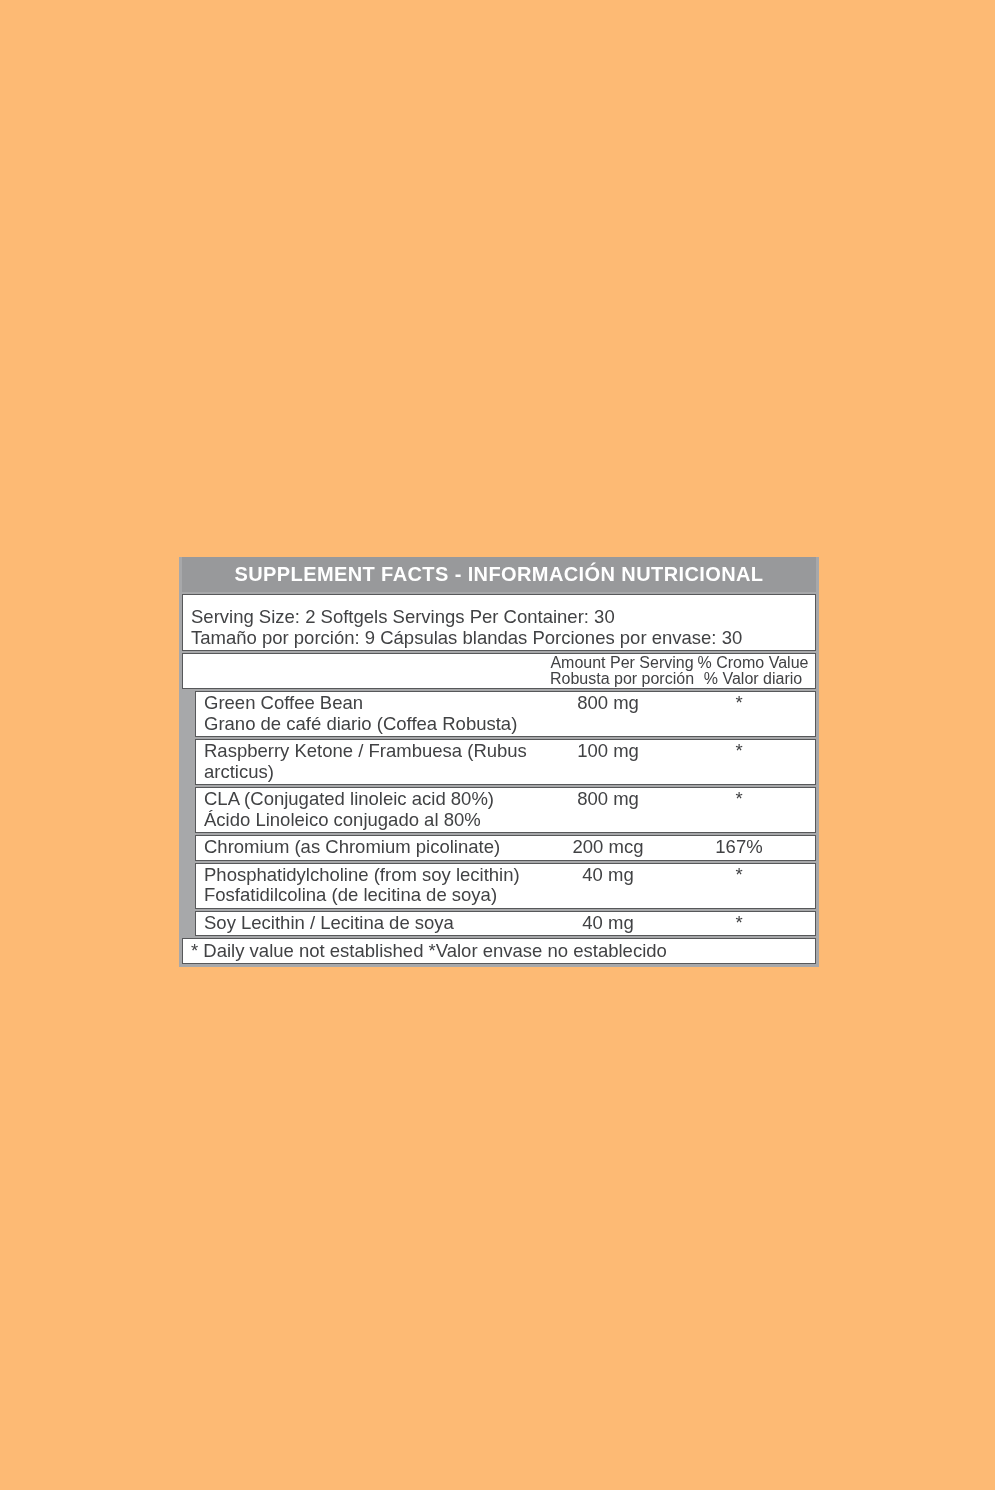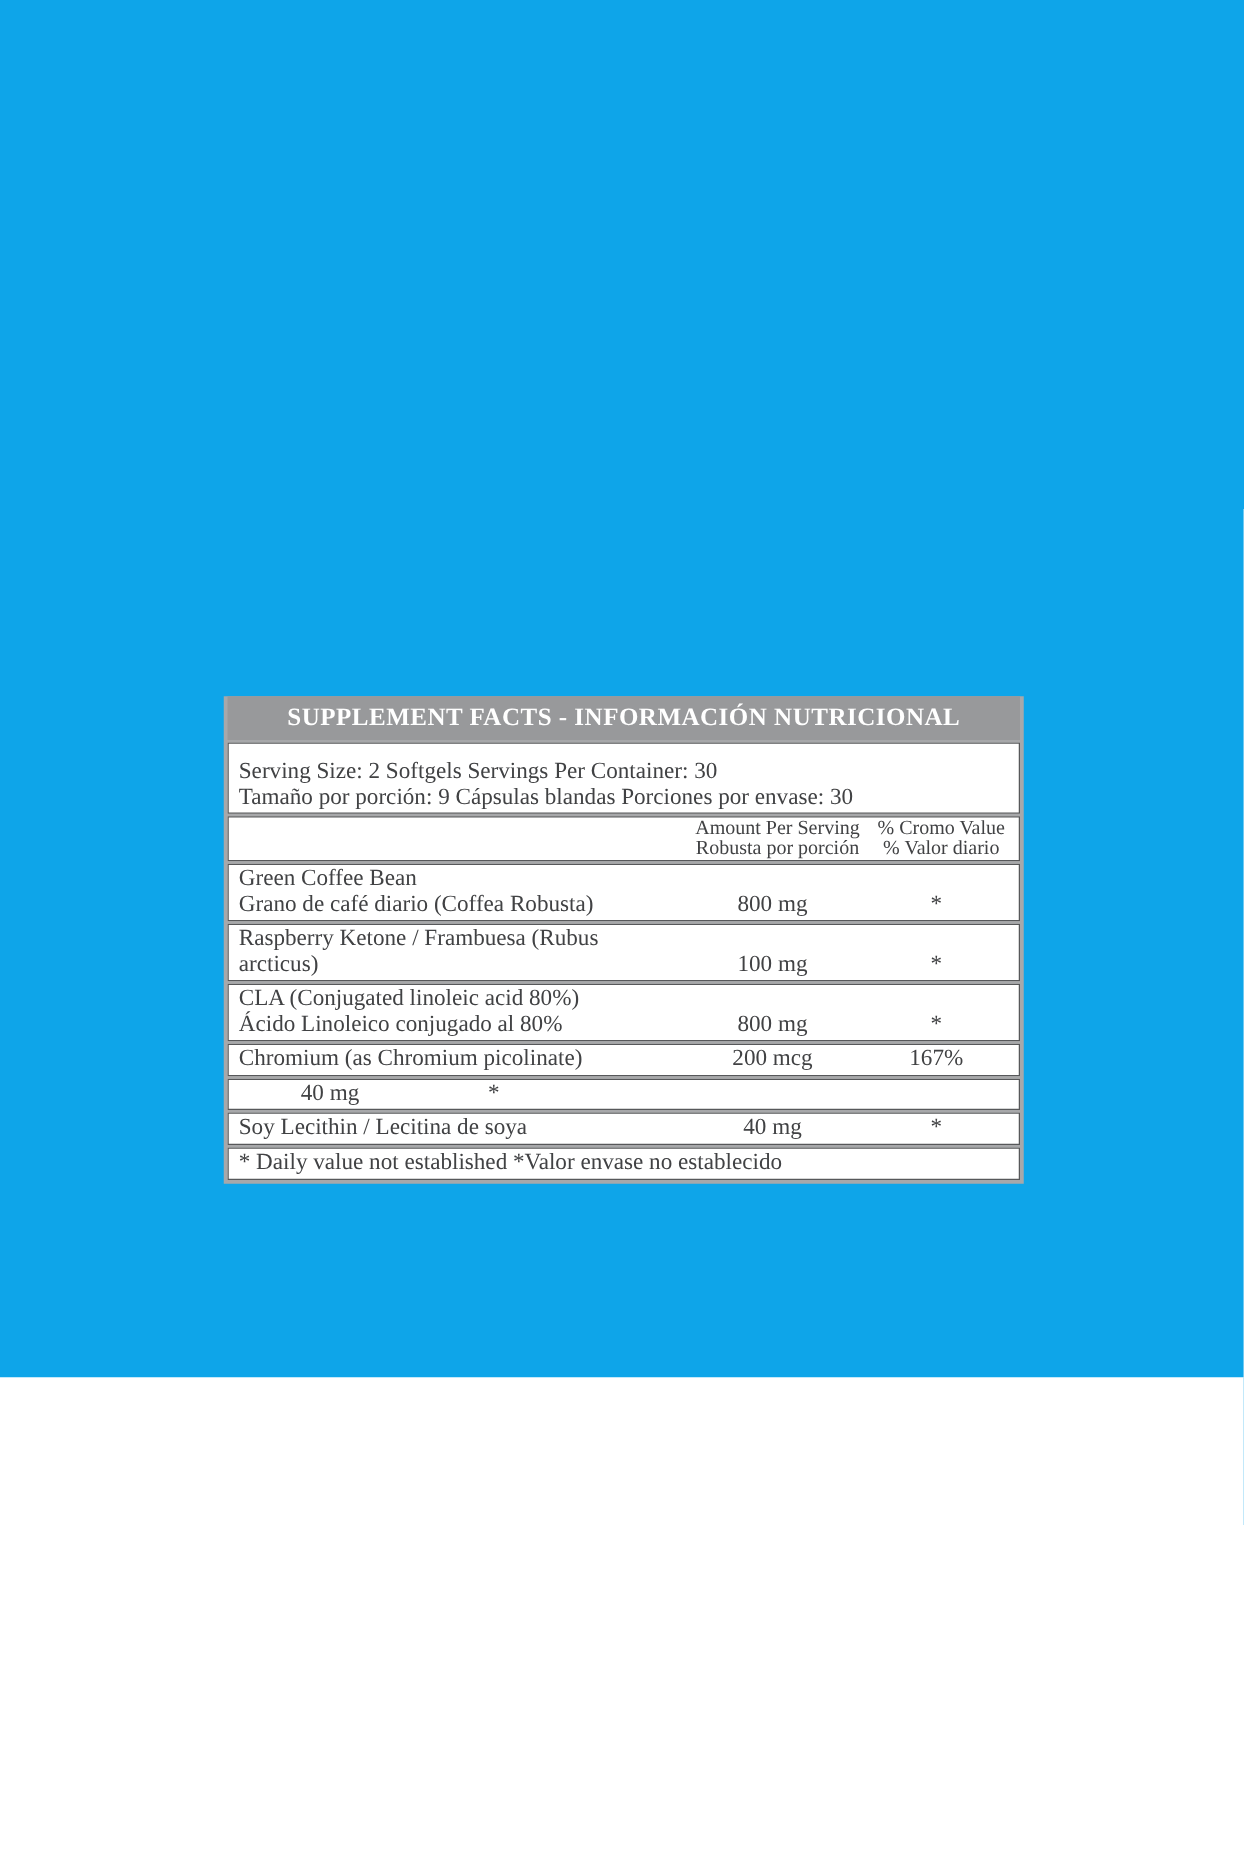--- a/index.html
+++ b/index.html
@@ -2,24 +2,23 @@
 <html><head>
 <meta charset="utf-8">
 <style>
   * { margin: 0; padding: 0; box-sizing: border-box; }
   html, body { background: #ffffff; }
   body { font-family: "Liberation Sans", "DejaVu Sans", sans-serif; }
 
   .page {
     position: relative;
     width: 995px;
-    height: 1102px;
-    background: #0ea5e9;
+    height: 1490px;
+    background: #fdba74;
     overflow: hidden;
-    font-family: Liberation Serif, serif;
   }
 
   .facts-panel {
     position: absolute;
     left: 179px;
     top: 557px;
     width: 640px;
     background: #a7a8aa;
     padding: 0 3px 3px 3px;
   }
@@ -55,24 +54,25 @@
     padding: 1px 6px 2px 6px;
     font-size: 16px;
     line-height: 15.5px;
     text-align: center;
   }
   .colhead-amount { width: 150px; }
   .colhead-daily  { width: 112px; }
 
   .data-row {
     display: flex;
-    align-items: flex-end;
-    padding: 1px 10px 2px 6px;
+    align-items: flex-start;
+    padding: 1px 20px 2px 6px;
     font-size: 18.5px;
     line-height: 20.5px;
+    margin-left: 13px;
   }
   .row-names { flex: 1; padding-left: 2px; }
   .row-name-es:empty { display: none; }
   .row-amount { width: 150px; text-align: center; }
   .row-daily  { width: 112px; text-align: center; }
 
   .footnote-cell {
     padding: 1px 8px 2px 8px;
     font-size: 18.5px;
     line-height: 21px;
@@ -132,20 +132,24 @@
 
     <div class="cell data-row">
       <div class="row-names">
         <div class="row-name-en">Chromium (as Chromium picolinate)</div>
       </div>
       <div class="row-amount">200 mcg</div>
       <div class="row-daily">167%</div>
     </div>
 
     <div class="cell data-row">
+      <div class="row-names">
+        <div class="row-name-en">Phosphatidylcholine (from soy lecithin)</div>
+        <div class="row-name-es">Fosfatidilcolina (de lecitina de soya)</div>
+      </div>
       <div class="row-amount">40 mg</div>
       <div class="row-daily">*</div>
     </div>
 
     <div class="cell data-row">
       <div class="row-names">
         <div class="row-name-en">Soy Lecithin / Lecitina de soya</div>
 
       </div>
       <div class="row-amount">40 mg</div>

